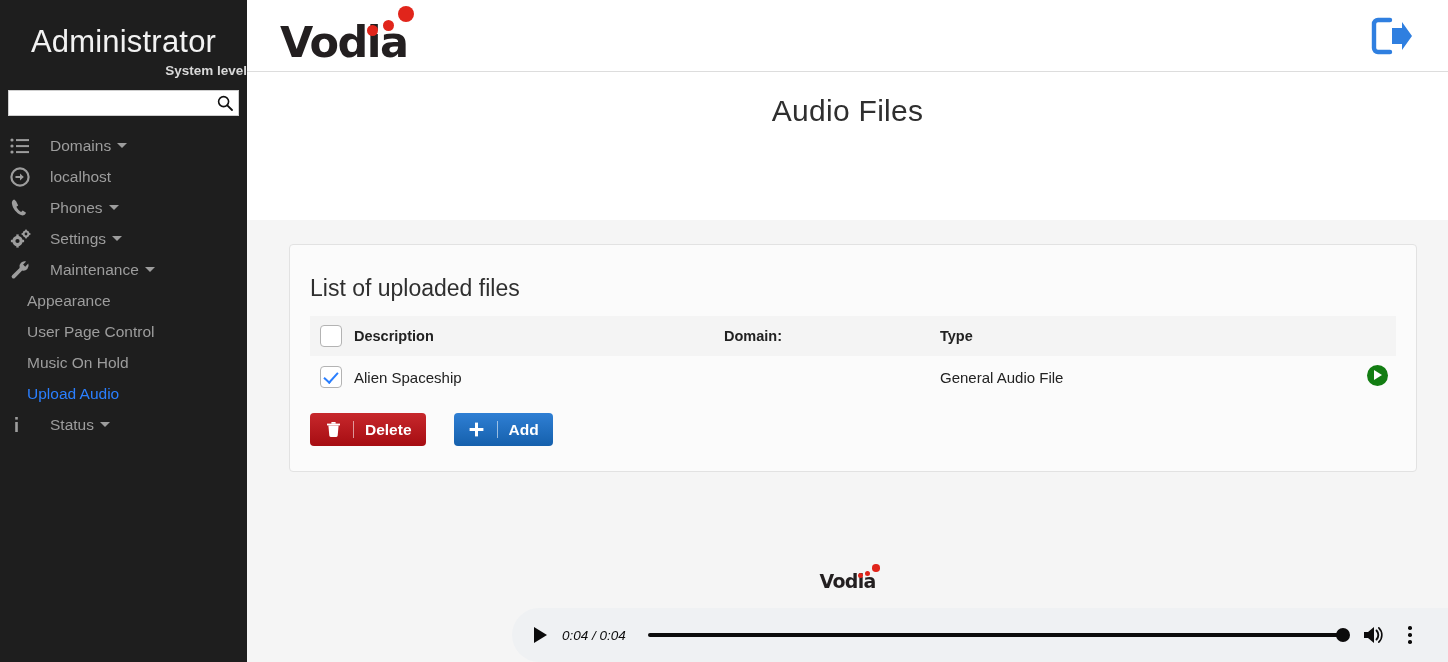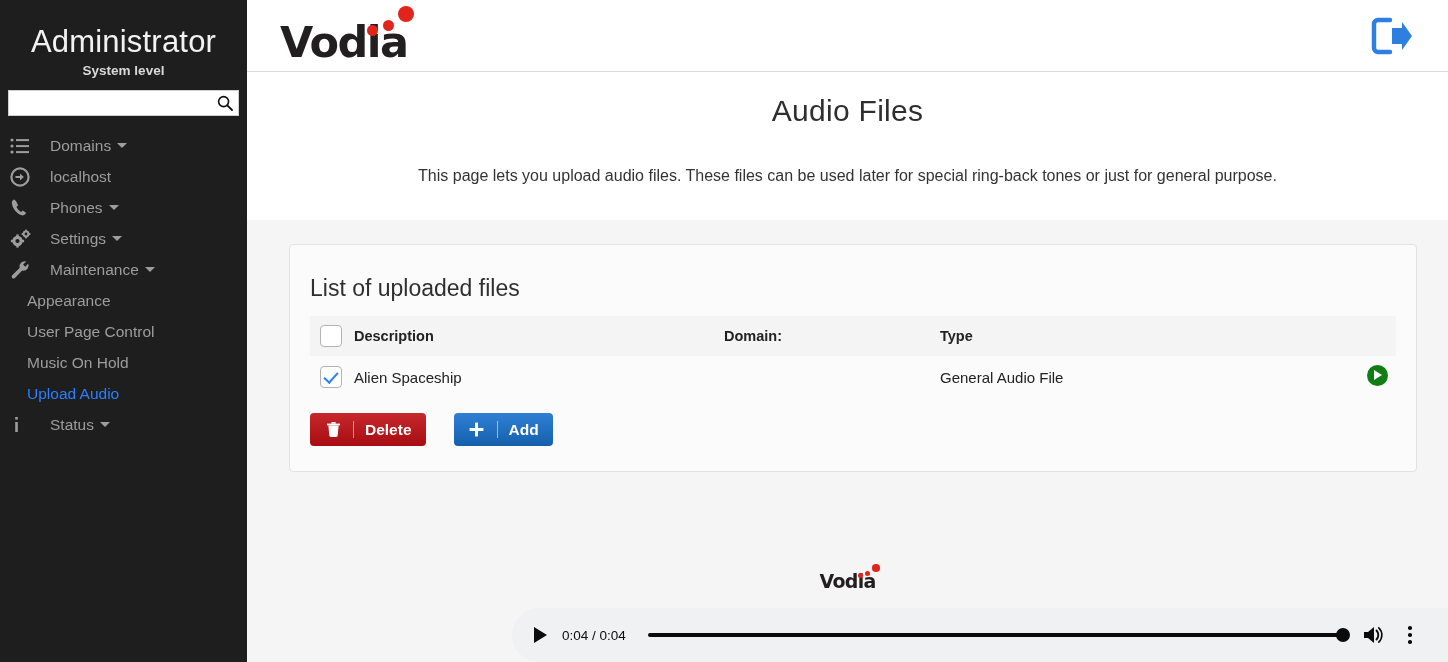--- a/index.html
+++ b/index.html
@@ -21,21 +21,21 @@
   }
   .sb-title {
     text-align: center;
     color: #f2f2f2;
     font-size: 31px;
     font-weight: 400;
     padding-top: 24px;
     letter-spacing: 0.2px;
   }
   .sb-sub {
-    text-align: center;
+    text-align: right;
     color: #d9d9d9;
     font-size: 13.5px;
     font-weight: 700;
     padding-top: 3px;
   }
   .sb-search-wrap { padding: 12px 8px 0 8px; }
   .sb-search {
     position: relative;
     background: #ffffff;
     height: 26px;
@@ -181,20 +181,21 @@
   }
   .logo-sm .logo-text { font-size: 19px; letter-spacing: -0.7px; }
 
   
   .audio-player {
     position: absolute; left: 265px; right: 0; bottom: 0;
     height: 54px; background: #eff1f3;
     border-top-left-radius: 27px; border-bottom-left-radius: 27px;
     display: flex; align-items: center;
     padding: 0 30px 0 22px;
+    font-style: italic;
   }
   .ap-play {
     width: 0; height: 0;
     border-left: 13px solid #0b0b0b;
     border-top: 8px solid transparent;
     border-bottom: 8px solid transparent;
     cursor: pointer; margin-right: 15px;
   }
   .ap-time { font-size: 13.5px; color: #0b0b0b; font-family: "Liberation Sans", sans-serif; }
   .ap-track {
@@ -343,21 +344,20 @@
       <div class="logout-btn">
         <svg width="44" height="40" viewBox="0 0 44 40">
           <path d="M20 4 H8 a4 4 0 00-4 4 v24 a4 4 0 004 4 h12" fill="none" stroke="#2f7fe0" stroke-width="4.4" stroke-linecap="round"></path>
           <path d="M22 12 h10 V6 l10 14 -10 14 v-6 H22 z" fill="#2f7fe0"></path>
         </svg>
       </div>
     </div>
 
     <div class="page-head">
       <h1 class="page-title">Audio Files</h1>
-      <p class="page-desc">This page lets you upload audio files. These files can be used later for special ring-back tones or just for general purpose.</p>
     </div>
 
     <div class="content-area">
 
       <section class="card">
         <h2 class="card-title">List of uploaded files</h2>
 
         <table class="files">
           <thead>
             <tr>

